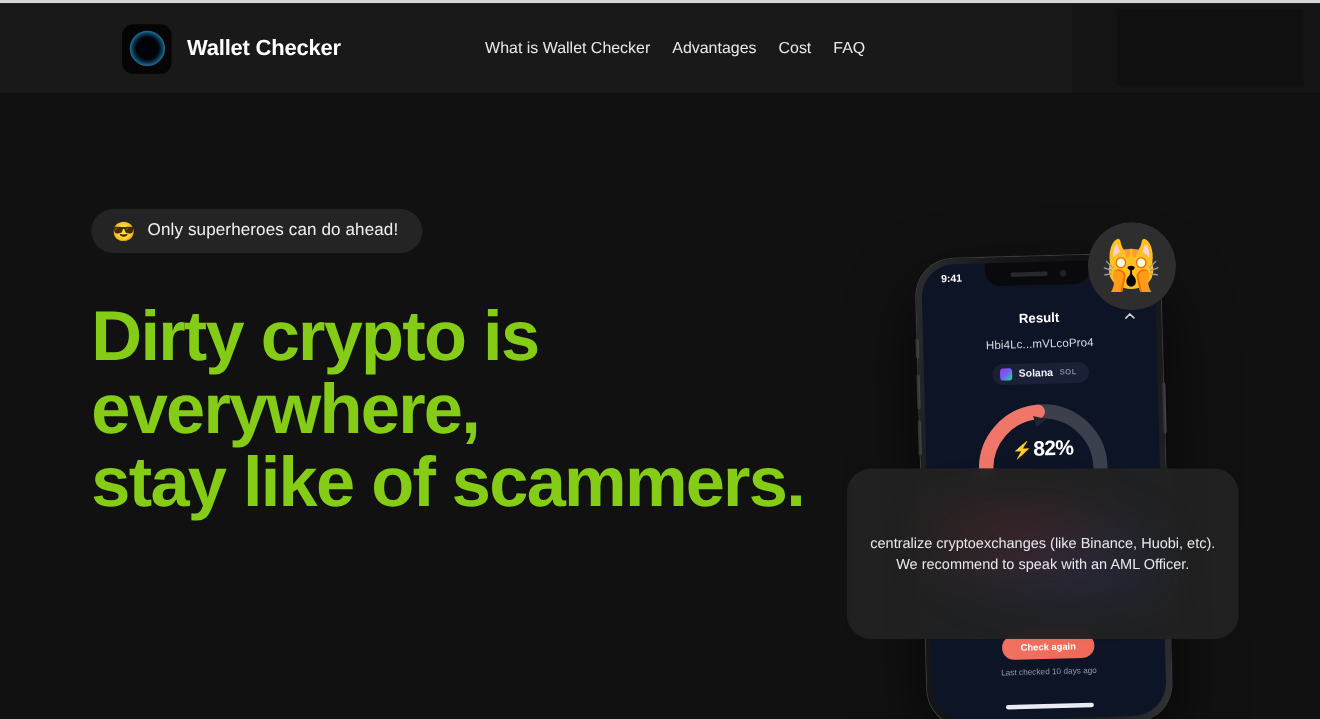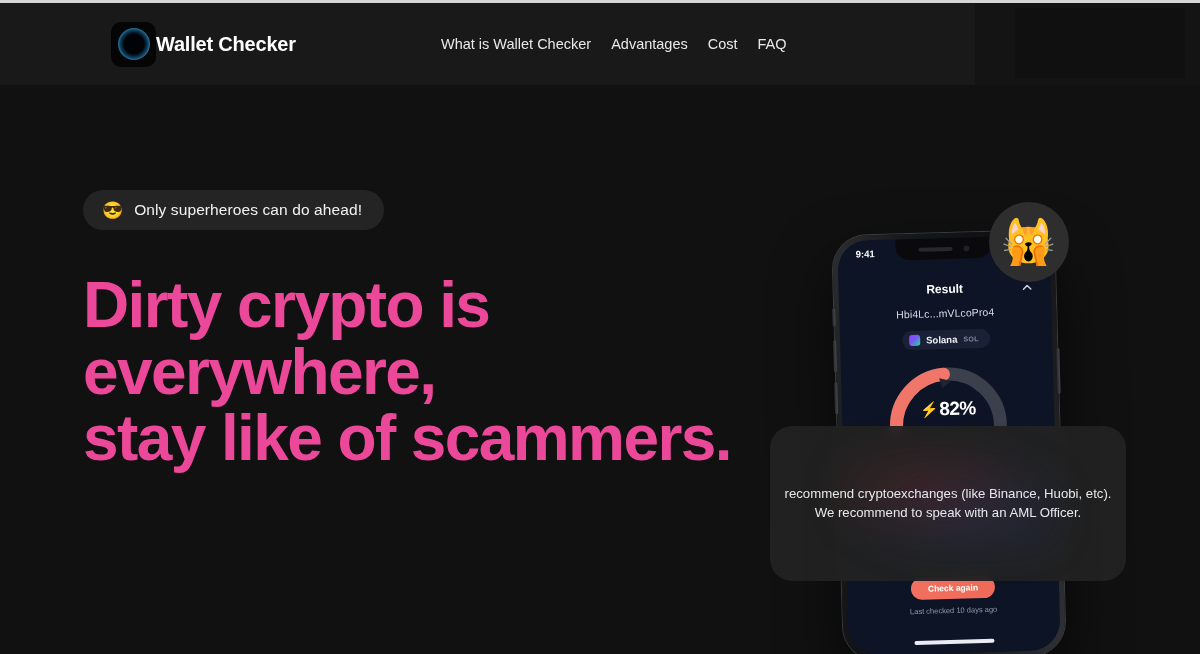--- a/index.html
+++ b/index.html
@@ -53,20 +53,21 @@
     height: 70px;
     background: #101010;
     border-radius: 2px;
   }
 
   .brand {
     position: absolute;
     left: 83px;
     display: flex;
     align-items: center;
+    gap: 14px;
     padding-left: 28px;
   }
   .logo-mark {
     width: 45px; height: 45px;
     border-radius: 10px;
     background: #050505;
     display: flex; align-items: center; justify-content: center;
     flex: 0 0 auto;
   }
   .logo-ring {
@@ -128,21 +129,21 @@
   }
   .badge-emoji { font-size: 17px; line-height: 1; }
   .badge-text {
     color: #f2f2f2;
     font-size: 15.5px;
     letter-spacing: 0.1px;
   }
 
   .headline {
     margin-top: 42px;
-    color: #ec4899;
+    color: #84cc16;
     font-size: 64px;
     font-weight: bold;
     line-height: 1.04;
     letter-spacing: -1.6px;
   }
   .headline-line { display: block; }
 
   
   .phone-wrap {
     position: absolute;
@@ -471,19 +472,19 @@
 
         </div>
       </div>
     </div>
 
     <div class="emoji-badge">🙀</div>
 
     <div class="risk-card">
       <span class="risk-glow"></span>
       <div class="risk-body">
-        <span class="risk-body-line">recommend cryptoexchanges (like Binance, Huobi, etc).</span>
+        <span class="risk-body-line">centralize cryptoexchanges (like Binance, Huobi, etc).</span>
         <span class="risk-body-line">We recommend to speak with an AML Officer.</span>
       </div>
     </div>
 
   </section>
 </div>
 
 </body></html>

